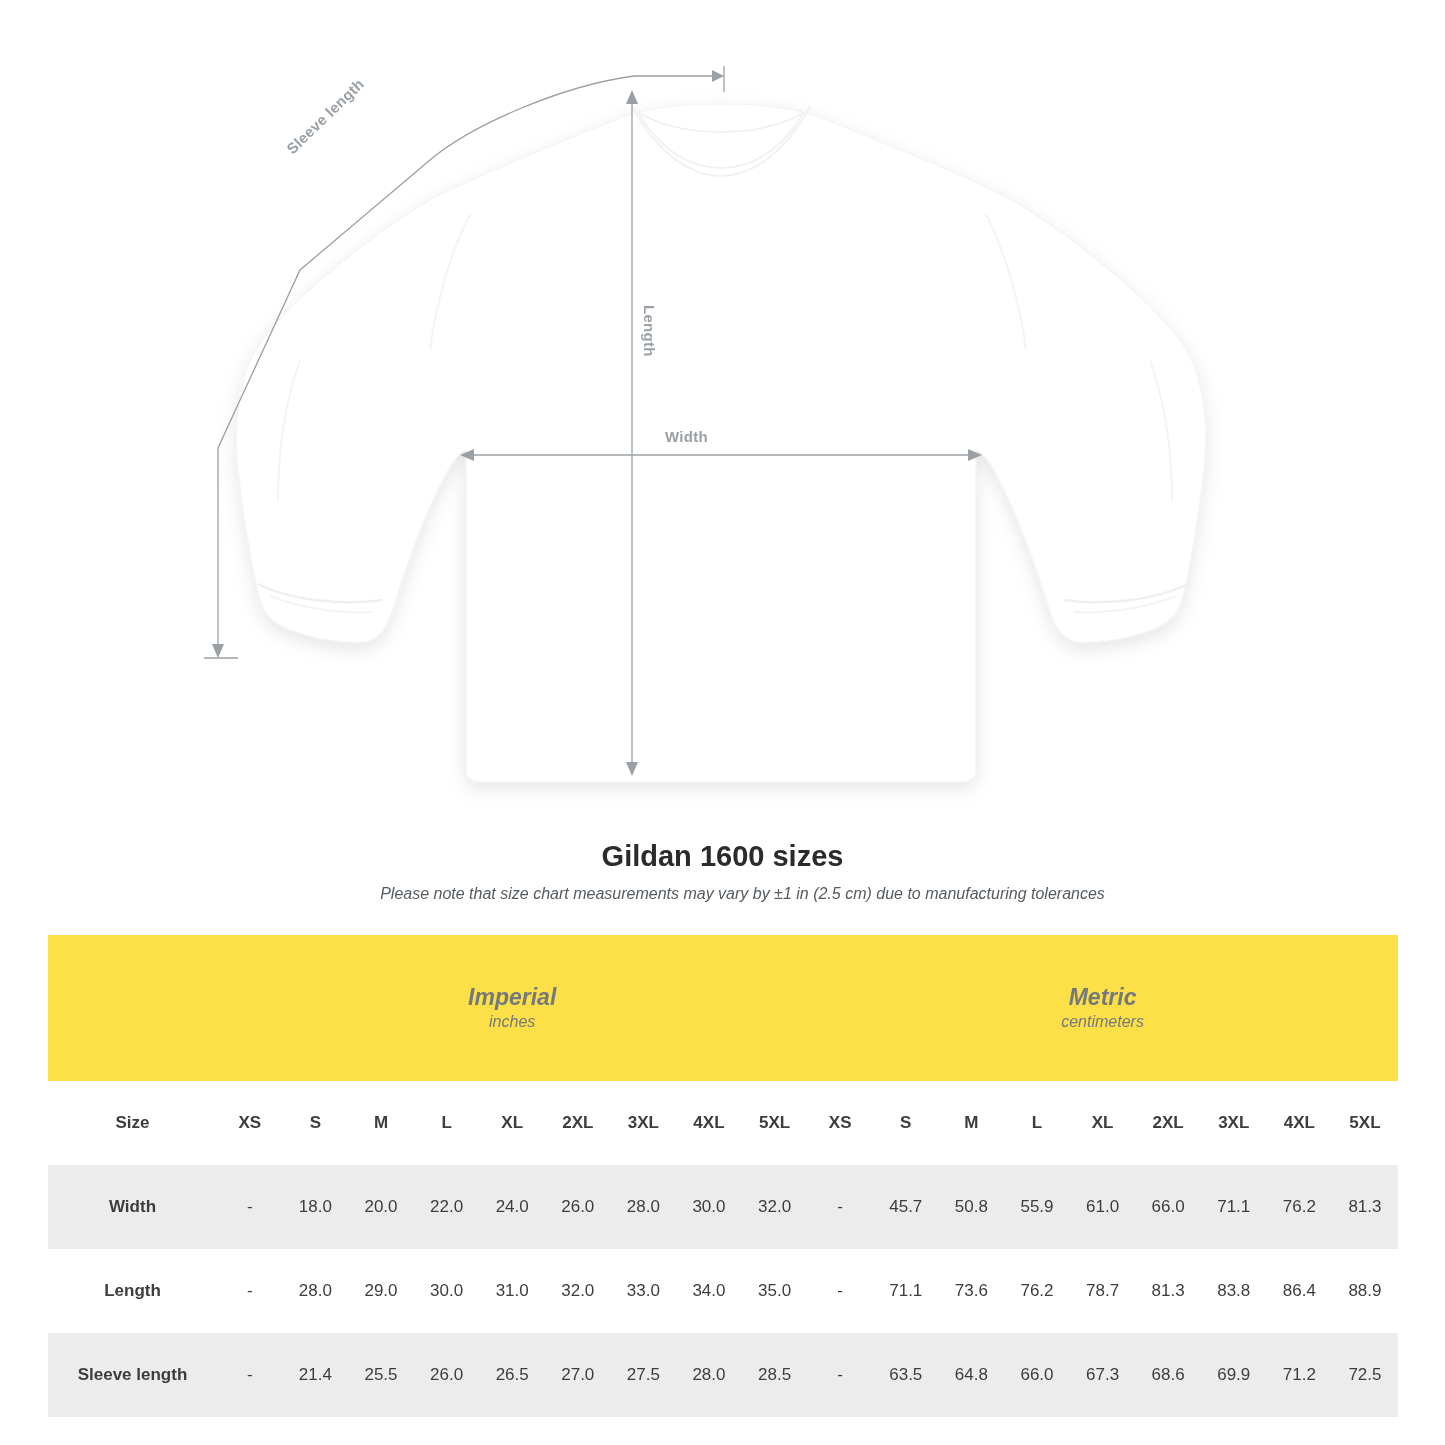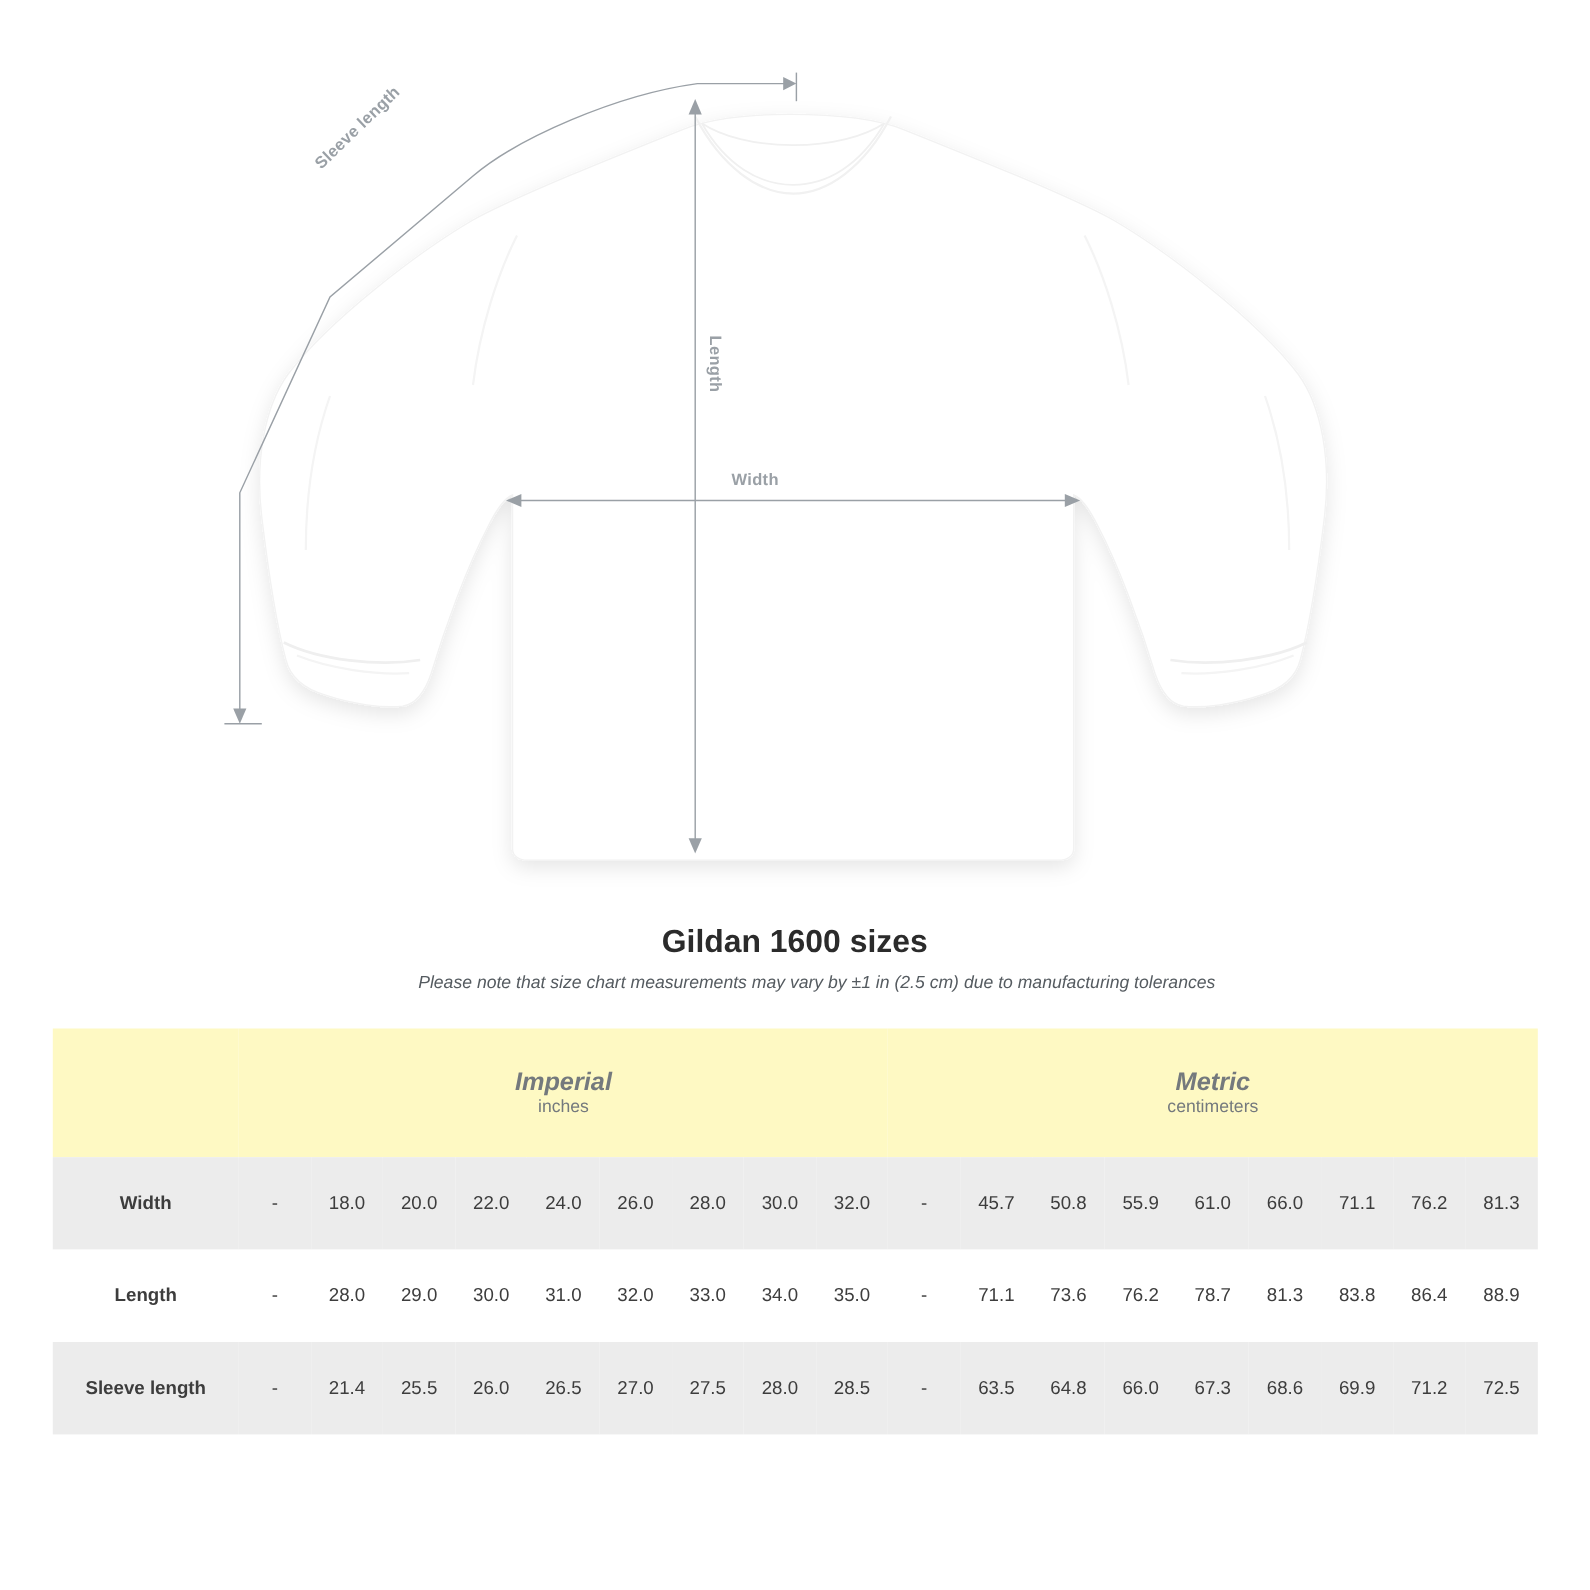--- a/index.html
+++ b/index.html
@@ -90,33 +90,34 @@
     vertical-align: middle;
     font-size: 17px;
     color: #3d3d3d;
     padding: 0;
     height: 84px;
   }
   col.label-col { width: 169px; }
   col.data-col  { width: 65.6px; }
 
   tr.unit-row th {
-    background: #fef9c3;
-    height: 117px;
+    background: #fde047;
+    height: 146px;
     border: none;
   }
   .unit-main {
     font-size: 23px;
     font-style: italic;
     font-weight: bold;
     color: #74797d;
     line-height: 1.25;
   }
   .unit-sub {
     font-size: 16px;
+    font-style: italic;
     font-weight: normal;
     color: #74797d;
     line-height: 1.3;
   }
 
   tr.head-row td {
     background: #ffffff;
     font-weight: bold;
     font-size: 17px;
     color: #3d3d3d;
@@ -252,20 +253,41 @@
           <th colspan="9">
             <div class="unit-main">Imperial</div>
             <div class="unit-sub">inches</div>
           </th>
           <th colspan="9">
             <div class="unit-main">Metric</div>
             <div class="unit-sub">centimeters</div>
           </th>
         </tr>
 
+        <tr class="head-row">
+          <td class="rowlabel">Size</td>
+          <td>XS</td>
+          <td>S</td>
+          <td>M</td>
+          <td>L</td>
+          <td>XL</td>
+          <td>2XL</td>
+          <td>3XL</td>
+          <td>4XL</td>
+          <td>5XL</td>
+          <td>XS</td>
+          <td>S</td>
+          <td>M</td>
+          <td>L</td>
+          <td>XL</td>
+          <td>2XL</td>
+          <td>3XL</td>
+          <td>4XL</td>
+          <td>5XL</td>
+        </tr>
 
         <tr class="band-a">
           <td class="rowlabel">Width</td>
           <td>-</td>
           <td>18.0</td>
           <td>20.0</td>
           <td>22.0</td>
           <td>24.0</td>
           <td>26.0</td>
           <td>28.0</td>

